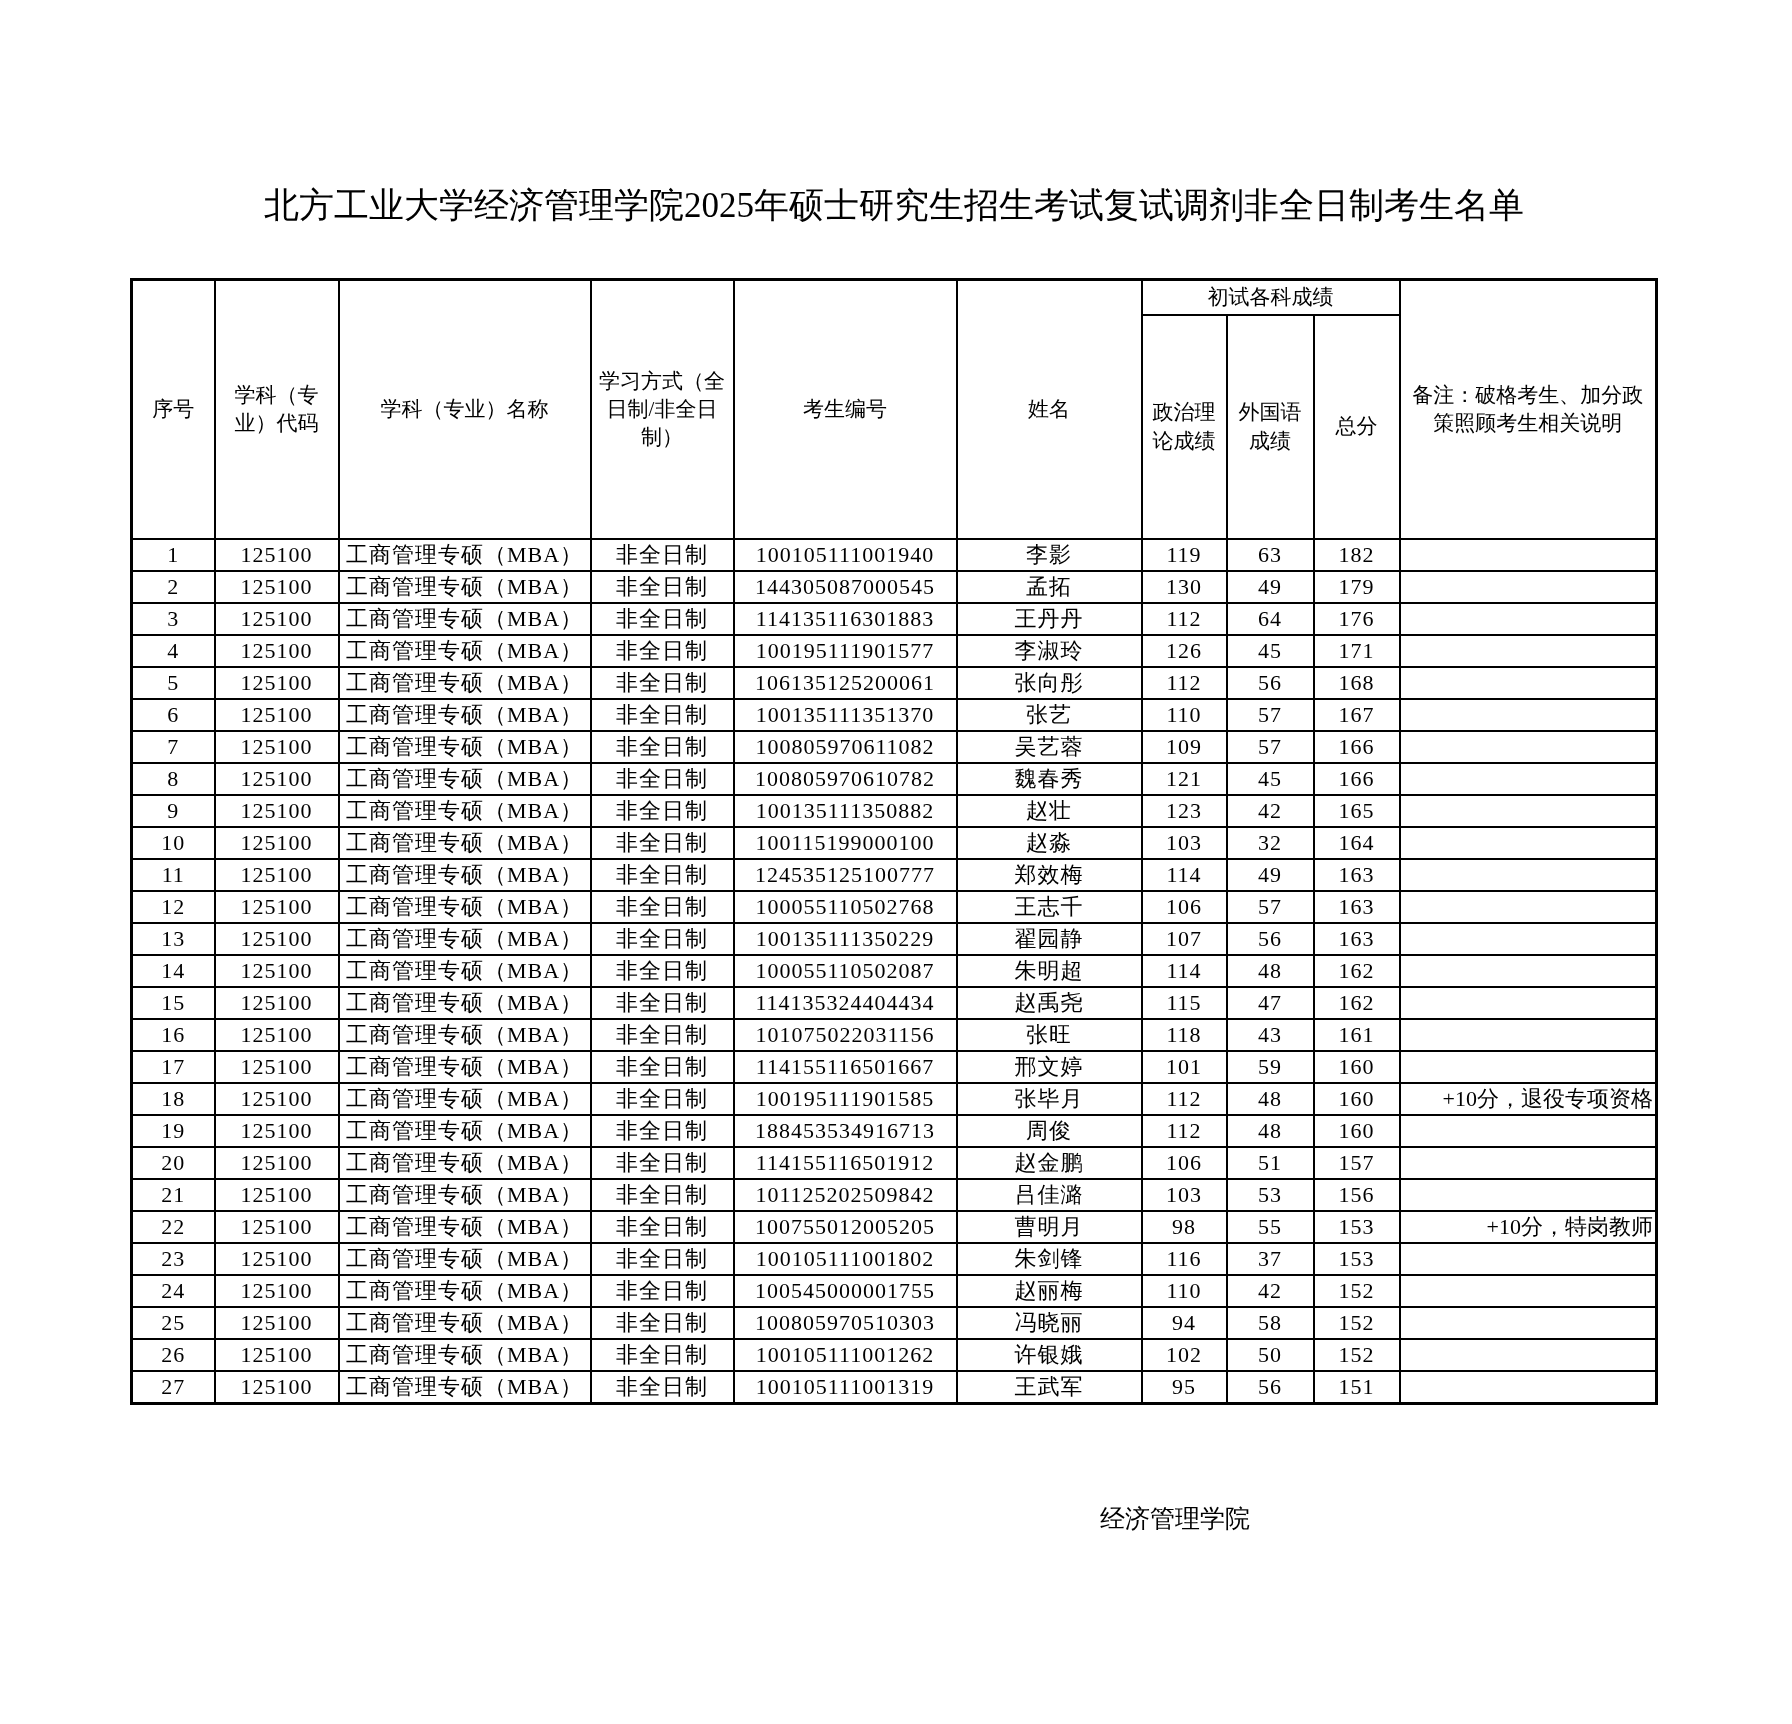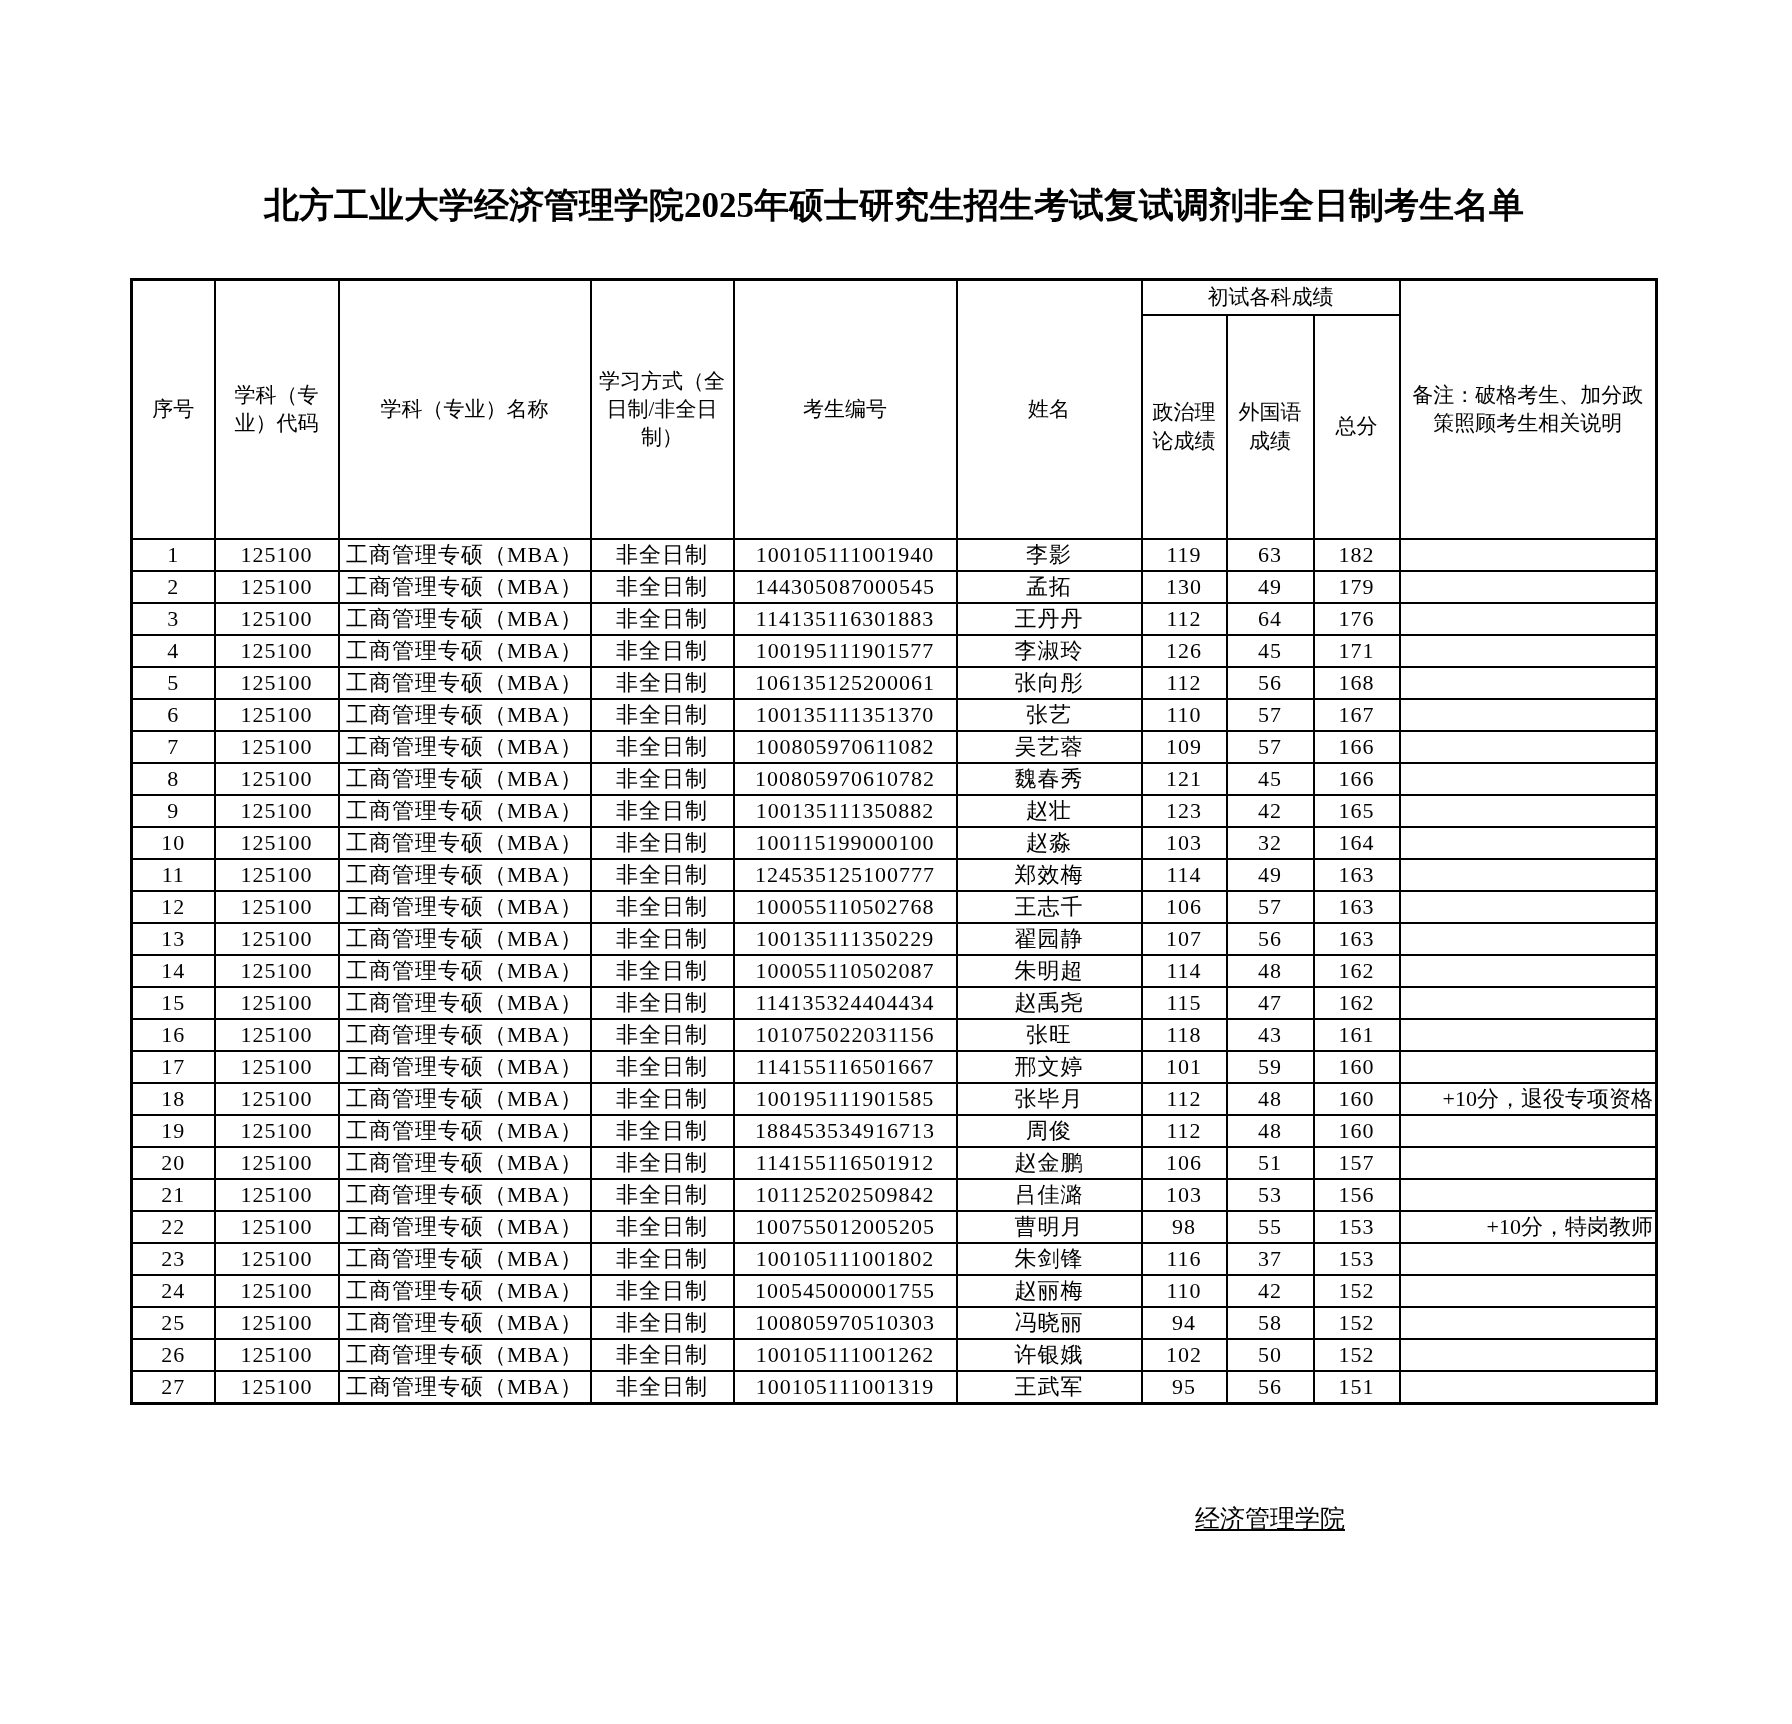--- a/index.html
+++ b/index.html
@@ -16,21 +16,21 @@
     background: #ffffff;
     overflow: hidden;
   }
   .doc-title {
     position: absolute;
     top: 182px;
     left: 0;
     width: 1788px;
     text-align: center;
     font-size: 35px;
-    font-weight: bold;
+    font-weight: normal;
     letter-spacing: 0px;
     margin: 0;
   }
   table.candidate-table {
     position: absolute;
     left: 130px;
     top: 278px;
     width: 1525px;
     border-collapse: collapse;
     table-layout: fixed;
@@ -63,24 +63,23 @@
   }
   th.remark-head {
     padding: 0 10px;
     text-align: left;
   }
   .footer-block {
     position: absolute;
     left: 1100px;
     top: 1496px;
     width: 340px;
-    text-align: center;
+    text-align: left;
     font-size: 25px;
     line-height: 46px;
-    text-decoration: underline;
   }
 </style>
 </head>
 <body>
 
 <div class="page">
 
   <h1 class="doc-title">北方工业大学经济管理学院2025年硕士研究生招生考试复试调剂非全日制考生名单</h1>
 
   <table class="candidate-table">

